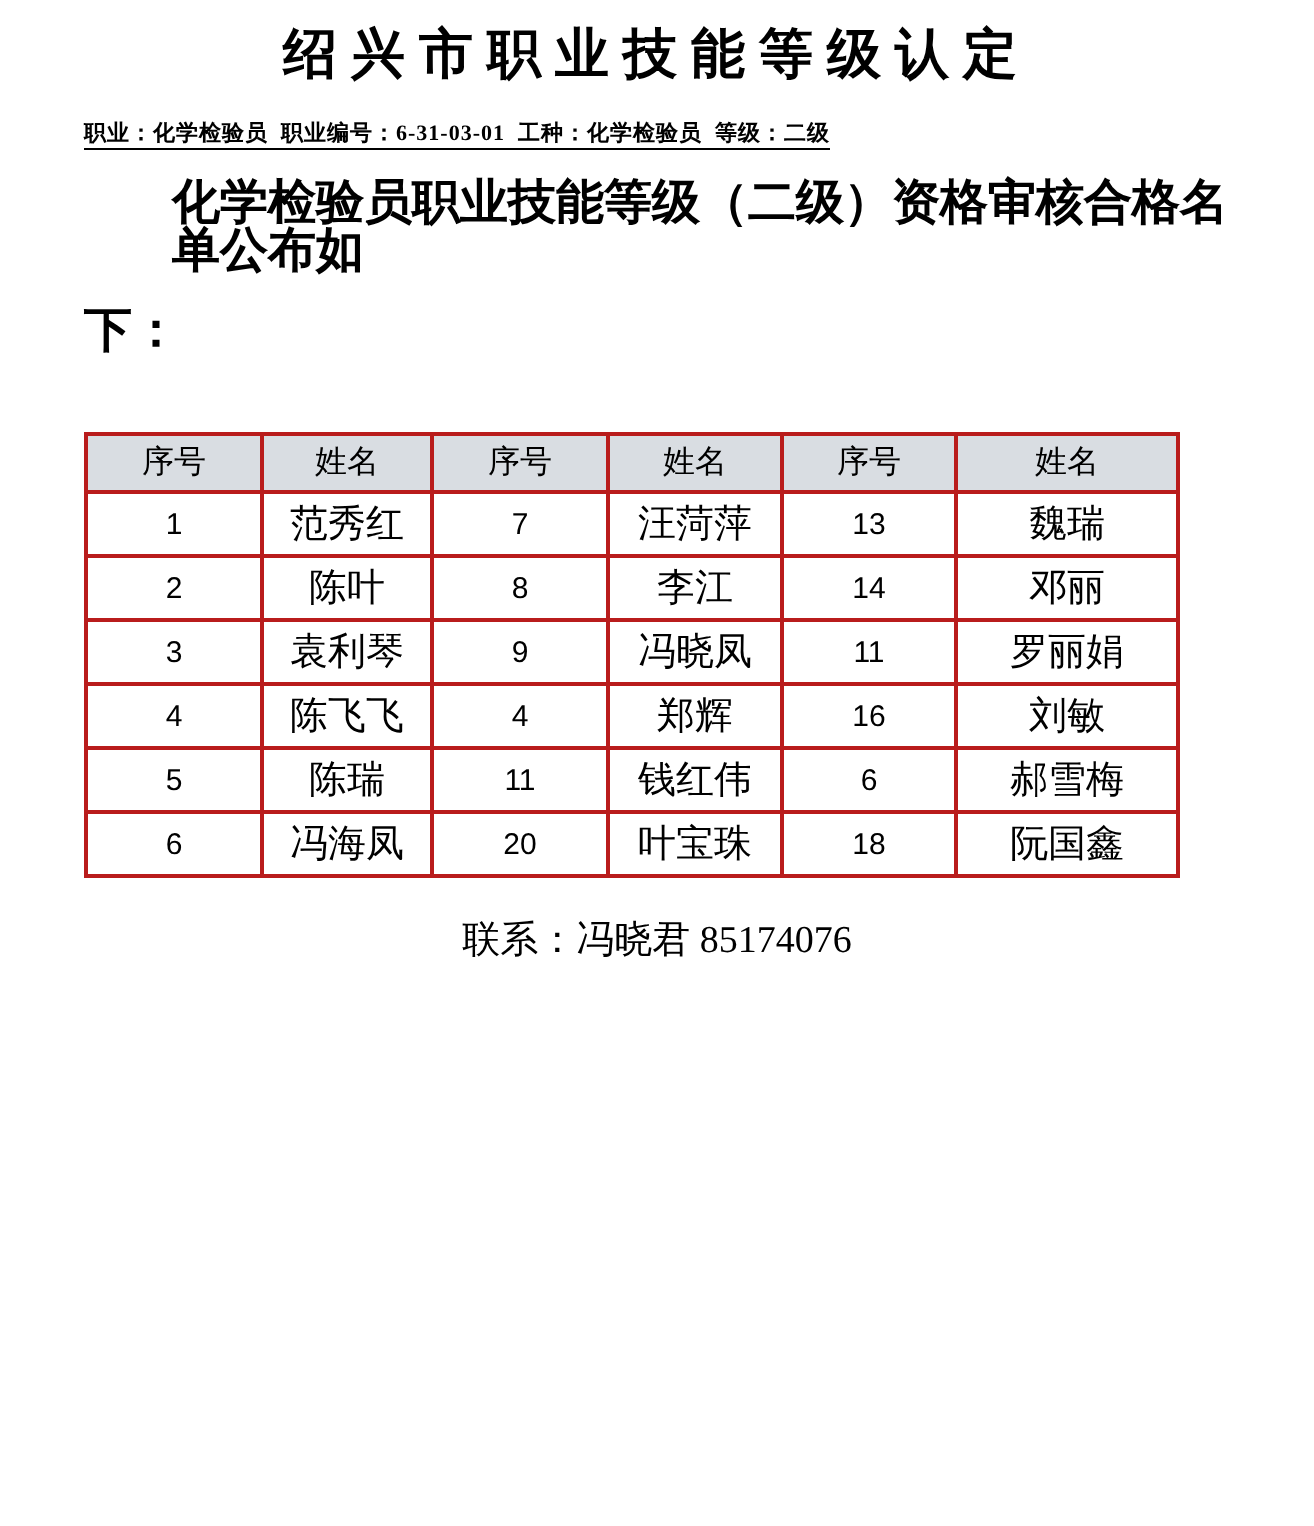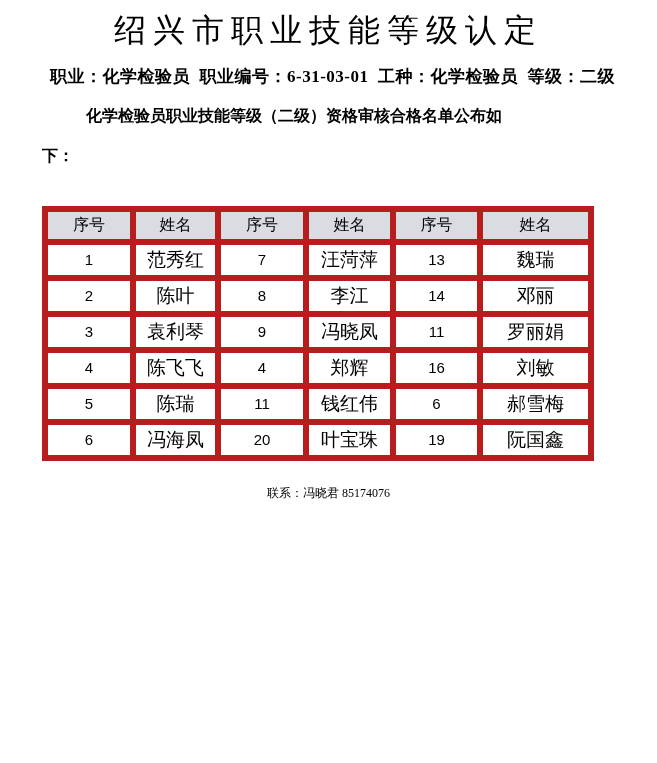--- a/index.html
+++ b/index.html
@@ -5,68 +5,68 @@
   html, body { margin: 0; padding: 0; }
   body {
     width: 657px; height: 763px;
     background: #ffffff; color: #000000;
     font-family: "Liberation Serif", serif;
     overflow: hidden;
   }
   .doc { padding: 12px 42px 0 42px; }
 
   .title {
-    font-size: 32px; font-weight: normal; text-align: center;
+    font-size: 27px; font-weight: bold; text-align: center;
     letter-spacing: 7px; line-height: 1.15; white-space: nowrap;
   }
   .title2 { margin-top: 13px; letter-spacing: 6px; }
 
   .meta {
     margin-top: 16px;
-    font-size: 17px; font-weight: bold; text-align: right;
-    text-underline-offset: 4px;
+    font-size: 11px; font-weight: bold; text-align: left;
+    text-decoration: underline; text-underline-offset: 4px;
     white-space: pre; letter-spacing: 0.5px;
   }
 
   .info {
     margin: 16px 0 0 46px;
     font-size: 18px; font-weight: bold; line-height: 24px;
     white-space: pre;
   }
 
   .intro {
-    font-size: 16px; font-weight: bold; line-height: 24px; margin-top: 16px;
+    font-size: 24px; font-weight: bold; line-height: 24px; margin-top: 16px;
   }
   .intro-first { margin-left: 44px; }
 
   table.roster {
     margin-top: 38px;
     border-collapse: collapse; table-layout: fixed;
     width: 546px;
   }
   table.roster th, table.roster td {
-    border: 6px solid #b91c1c;
+    border: 2px solid #b91c1c;
     text-align: center; vertical-align: middle;
     overflow: hidden; padding: 0;
   }
   table.roster th {
     height: 27px; font-weight: normal; font-size: 16px;
   }
   table.roster td { height: 30px; font-size: 19px; }
   table.roster td.num {
     font-family: "Liberation Sans", sans-serif; font-size: 15px;
   }
 
   .footer1 {
     margin-top: 96px; margin-left: 5px;
     font-size: 17.5px; line-height: 24px; white-space: pre;
   }
   .footer2 {
     margin-top: 20px; text-align: center;
-    font-size: 12px; line-height: 24px; white-space: pre;
+    font-size: 19px; line-height: 24px; white-space: pre;
   }
 </style>
 </head>
 <body>
 
 <div class="doc">
   <div class="title">绍兴市职业技能等级认定</div>
 
   <div class="meta">职业：化学检验员  职业编号：6-31-03-01  工种：化学检验员  等级：二级</div>
 
@@ -132,20 +132,20 @@
           <td class="num">11</td>
           <td class="name">钱红伟</td>
           <td class="num">6</td>
           <td class="name">郝雪梅</td>
         </tr>
         <tr>
           <td class="num">6</td>
           <td class="name">冯海凤</td>
           <td class="num">20</td>
           <td class="name">叶宝珠</td>
-          <td class="num">19</td>
+          <td class="num">18</td>
           <td class="name">阮国鑫</td>
         </tr>
       </tbody>
   </table>
 
   <div class="footer2">联系：冯晓君 85174076</div>
 </div>
 
 </body></html>

